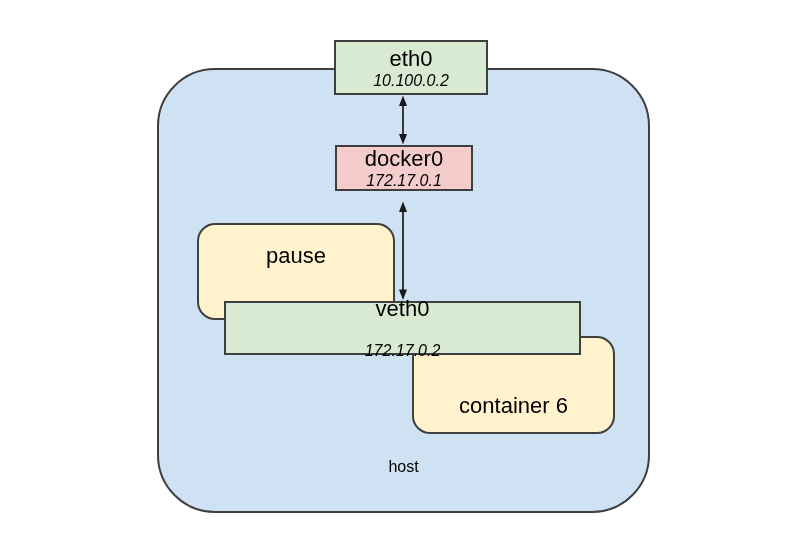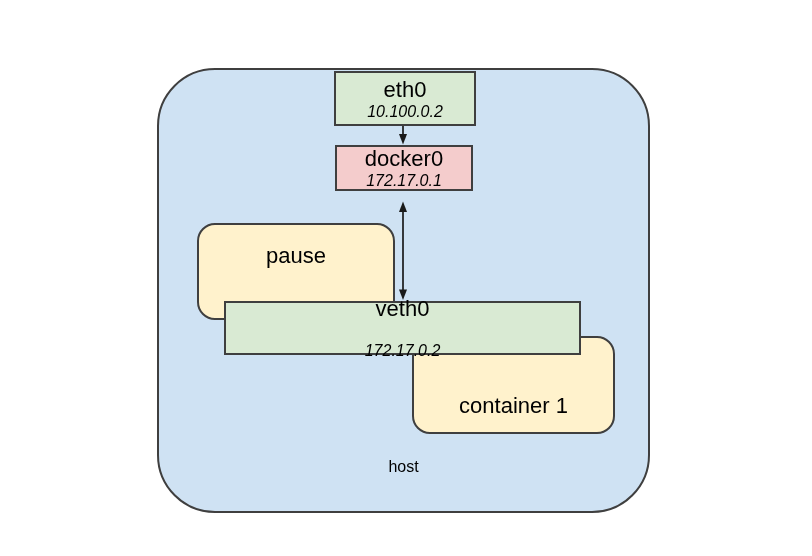--- a/index.html
+++ b/index.html
@@ -62,21 +62,21 @@
     font-size: 16px;
     line-height: 18px;
     color: var(--text);
     white-space: nowrap;
     font-style: italic;
   }
   .iface { background: var(--interface-fill); }
   .bridge { background: var(--bridge-fill); }
   .cont   { background: var(--container-fill); border-radius: 18px; }
 
-  .eth0    { left: 334px; top: 40px;  width: 142px; height: 55px; z-index: 5; margin-top: 31px; }
+  .eth0    { left: 334px; top: 40px;  width: 154px; height: 55px; z-index: 5; }
   .docker0 { left: 335px; top: 145px; width: 138px; height: 46px; z-index: 5; }
   .veth0   { left: 224px; top: 301px; width: 357px; height: 54px; z-index: 6; gap: 20px; }
 
   .pause      { left: 197px; top: 223px; width: 198px; height: 97px; z-index: 3; justify-content: flex-start; }
   .pause .node-label { margin-top: 18px; }
   .container1 { left: 195px; top: 337px; width: 198px; height: 98px; z-index: 4; justify-content: flex-start; }
   .container2 { left: 412px; top: 336px; width: 203px; height: 98px; z-index: 4; justify-content: flex-start; }
   .container1 .node-label, .container2 .node-label { margin-top: 55px; }
 
   .host-label {
@@ -109,21 +109,21 @@
       <polygon class="arrow-head" points="403,300 399,289.5 407,289.5"></polygon>
     </g>
   </svg>
 
   <div class="node cont pause">
     <div class="node-label">pause</div>
   </div>
 
 
   <div class="node cont container2">
-    <div class="node-label">container 1</div>
+    <div class="node-label">container 6</div>
   </div>
 
   <div class="node iface eth0">
     <div class="node-label">eth0</div>
     <div class="node-sublabel">10.100.0.2</div>
   </div>
 
   <div class="node bridge docker0">
     <div class="node-label">docker0</div>
     <div class="node-sublabel">172.17.0.1</div>

